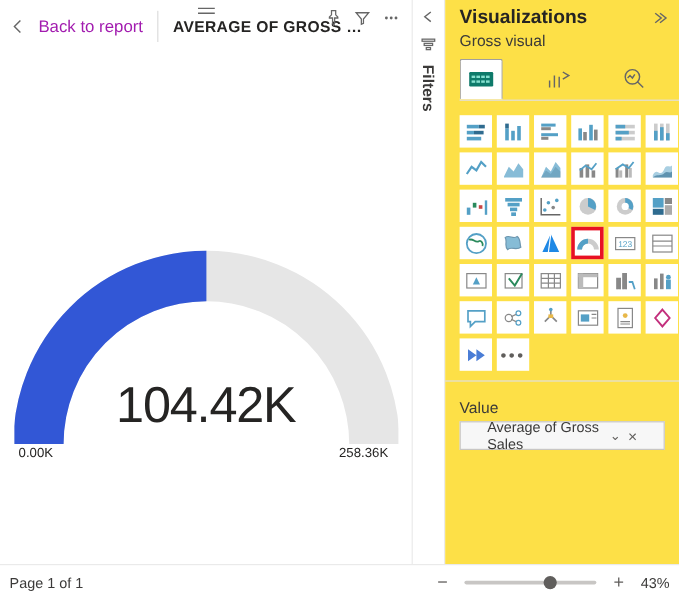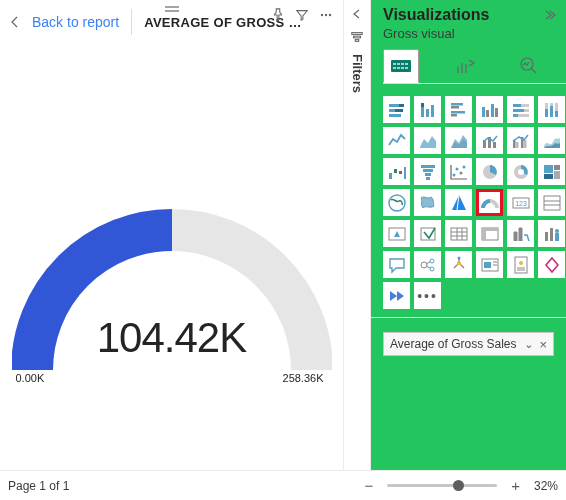--- a/index.html
+++ b/index.html
@@ -24,21 +24,21 @@
   }
   .report-header {
     height: 44px;
     display: flex;
     align-items: center;
     padding: 0 10px;
   }
   .back {
     display: flex;
     align-items: center;
-    color: #3b82f6;
+    color: #a21caf;
     font-size: 14px;
     gap: 12px;
     cursor: pointer;
   }
   .vr { width:1px; height:26px; background:#dcdcdc; margin: 0 12px; }
   .report-title {
     font-weight: 600;
     letter-spacing: 0.3px;
     color: #252423;
     font-size: 13px;
@@ -138,21 +138,21 @@
     writing-mode: vertical-rl;
     font-size: 13px;
     font-weight:600;
     color:#3b3a39;
   }
   .filters-icon { color:#605e5c; }
   
   .viz-pane {
     position:absolute;
     left: 371px; top:0; right:0; bottom:30px;
-    background:#22c55e;
+    background:#fde047;
     display:flex;flex-direction:column;
   }
   .viz-header {
     display:flex;align-items:center;
     padding: 6px 10px 2px 12px;
     font-weight:700;
     font-size:16px;
   }
   .viz-header .expand { margin-left:auto; color:#605e5c; cursor:pointer;}
   .viz-sub {
@@ -204,21 +204,21 @@
   .field-section {
     padding: 6px 12px 2px 12px;
     font-size:13px;
   }
   .field-label { color:#3b3a39; margin-bottom:4px; }
   .field-well {
     border:1px solid #c8c6c4;
     background:#f7f7f7;
     height:24px;
     display:flex;align-items:center;
-    padding: 0 6px;
+    padding: 0 22px;
     font-size:12px;
     color:#3b3a39;
     gap:6px;
     position:relative;
   }
   .field-well .chev { margin-left:auto; color:#605e5c; font-size:11px; cursor:pointer;}
   .field-well .x { color:#605e5c; font-size:13px; cursor:pointer;}
   .field-placeholder {
     border:1px dashed transparent;
     padding: 2px 0 0 2px;
@@ -602,30 +602,31 @@
           <path d="M4 6l7 5-7 5zM11 6l7 5-7 5z" fill="#4a7dd6"></path>
         </svg>
       </div>
       <div class="vtile more">
         <span style="color:#605e5c;">•••</span>
       </div>
     </div>
   <div class="mode-divider"></div>
 
   <div class="field-section">
+    <div class="field-label">Value</div>
     <div class="field-well">
       <span>Average of Gross Sales</span>
       <span class="chev">⌄</span>
       <span class="x">×</span>
     </div>
   </div>
 </div>
 
 <div class="footer">
   <span>Page 1 of 1</span>
   <div class="spacer"></div>
   <span class="zoom-btn">−</span>
   <div class="zoom-track">
     <div class="zoom-thumb" id="zoom-thumb" style="left: 60%;"></div>
   </div>
   <span class="zoom-btn">+</span>
-  <span>32%</span>
+  <span>43%</span>
 </div>
 
 </body></html>

